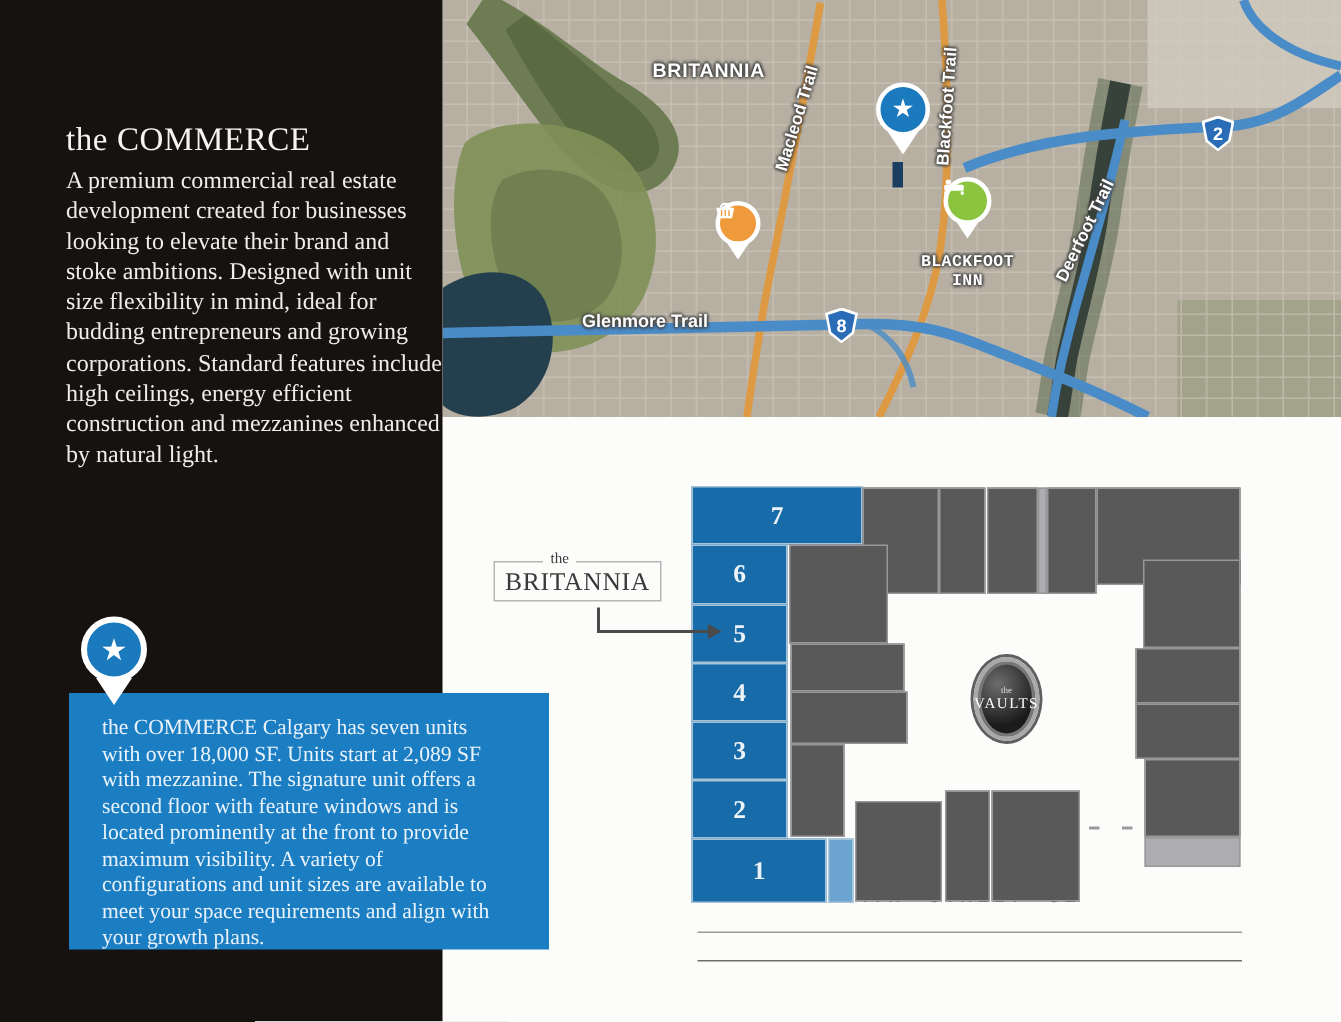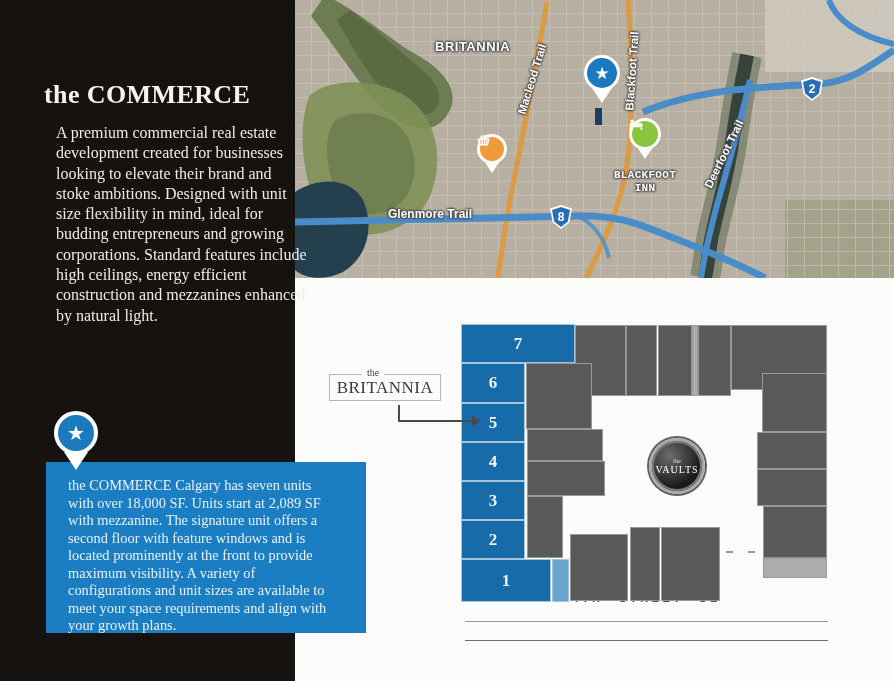--- a/index.html
+++ b/index.html
@@ -2,21 +2,21 @@
 <html><head>
 <meta charset="utf-8">
 <style>
   html,body{margin:0;padding:0;background:#e8e8e8;}
   .page{position:relative;width:894px;height:681px;overflow:hidden;background:#fcfcfb;
         font-family:"Liberation Serif","DejaVu Serif",serif;}
   .abs{position:absolute;}
 
   
   .left-panel{left:0;top:0;width:295px;height:681px;background:#151210;z-index:2;}
-  .page-title{left:44px;top:80px;width:250px;color:#f6f4ef;font-size:26px;font-weight:bold;
+  .page-title{left:44px;top:80px;width:250px;color:#f6f4ef;font-size:22px;font-weight:normal;
               letter-spacing:.4px;z-index:3;}
   .page-desc{left:44px;top:111px;width:252px;color:#efede7;font-size:16px;line-height:20.3px;z-index:3;}
 
   
   .callout{left:46px;top:462px;width:320px;height:171px;background:#1b7dc2;z-index:3;box-sizing:border-box;
            padding:15px 34px 0 22px;}
   .callout-text{color:#eaf3fb;font-size:14.4px;line-height:17.5px;}
 
   
   .pin{z-index:5;display:flex;flex-direction:column;align-items:center;}
@@ -73,21 +73,21 @@
   .logo-box{left:329px;top:374px;width:110px;height:25px;border:1px solid #b5b5b5;background:#fcfcfb;z-index:2;
             text-align:center;}
   .logo-main{font-size:17px;letter-spacing:.5px;color:#3a3a3a;line-height:25px;}
   .logo-small{position:absolute;top:-8px;left:32px;background:#fcfcfb;padding:0 5px;font-size:10px;color:#3a3a3a;}
 
   .conn-v{left:398px;top:405px;width:2px;height:17px;background:#4a4a4a;z-index:2;}
   .conn-h{left:398px;top:420px;width:76px;height:2px;background:#4a4a4a;z-index:2;}
   .conn-arrow{left:472px;top:416px;width:0;height:0;border-top:5px solid transparent;
               border-bottom:5px solid transparent;border-left:9px solid #4a4a4a;z-index:2;}
 
-  .vaults{left:649px;top:438px;width:56px;height:56px;border-radius:50%;z-index:2;
+  .vaults{left:649px;top:438px;width:44px;height:56px;border-radius:50%;z-index:2;
           background:radial-gradient(circle at 35% 30%,#6d6d6d,#1b1b1b 65%);
           border:3px solid #a9a9a9;box-shadow:0 0 0 2px #5f5f5f, inset 0 0 0 2px #777;
           box-sizing:border-box;display:flex;flex-direction:column;align-items:center;justify-content:center;}
   .vaults .v-small{color:#ddd;font-size:6px;line-height:6px;}
   .vaults .v-main{color:#fff;font-size:10px;letter-spacing:1px;}
 
   .street-line-1{left:465px;top:621px;width:363px;height:1px;background:#9a9a9a;}
   .street-line-2{left:465px;top:640px;width:363px;height:1px;background:#6f6f6f;}
   .street-label{left:465px;top:592px;width:363px;text-align:center;color:#4a4a4a;font-size:11px;
                 font-family:"Liberation Sans",sans-serif;font-weight:600;letter-spacing:3.5px;word-spacing:9px;}
@@ -244,21 +244,21 @@
     <span class="v-small">the</span>
     <span class="v-main">VAULTS</span>
   </div>
 
   <div class="abs street-line-1"></div>
   <div class="abs street-line-2"></div>
   <div class="abs street-label">4TH STREET SE</div>
 
   <div class="abs left-panel"></div>
   <h1 class="abs page-title" style="margin:0;">the COMMERCE</h1>
-  <p class="abs page-desc" style="margin:12px;font-family:Liberation Serif, serif;">A premium commercial real estate development created for businesses looking to elevate their brand and stoke ambitions. Designed with unit size flexibility in mind, ideal for budding entrepreneurs and growing corporations. Standard features include high ceilings, energy efficient construction and mezzanines enhanced by natural light.</p>
+  <p class="abs page-desc" style="margin:0;font-family:Liberation Serif, serif;">A premium commercial real estate development created for businesses looking to elevate their brand and stoke ambitions. Designed with unit size flexibility in mind, ideal for budding entrepreneurs and growing corporations. Standard features include high ceilings, energy efficient construction and mezzanines enhanced by natural light.</p>
 
   <div class="pin abs hero-pin">
     <div class="pin-head">★</div>
     <div class="pin-tail"></div>
   </div>
 
   <div class="abs callout">
     <div class="callout-text">the COMMERCE Calgary has seven units with over 18,000 SF. Units start at 2,089 SF with mezzanine. The signature unit offers a second floor with feature windows and is located prominently at the front to provide maximum visibility. A variety of configurations and unit sizes are available to meet your space requirements and align with your growth plans.</div>
   </div>
 

